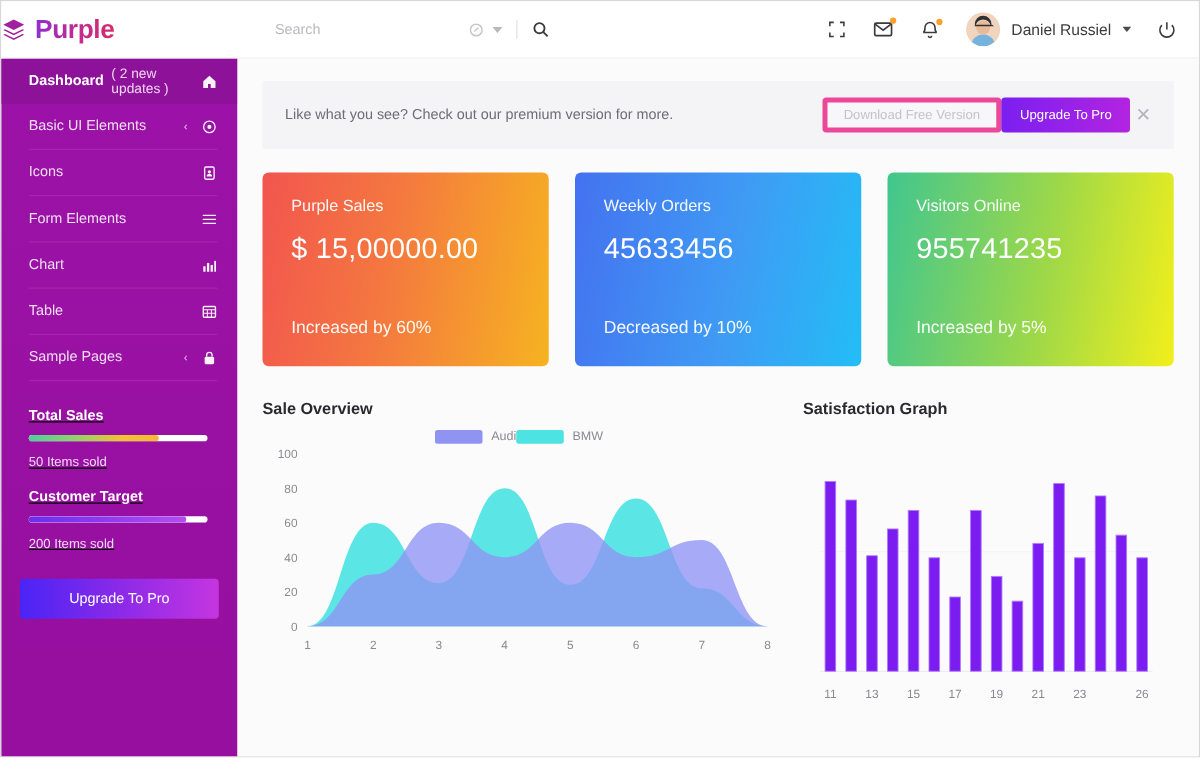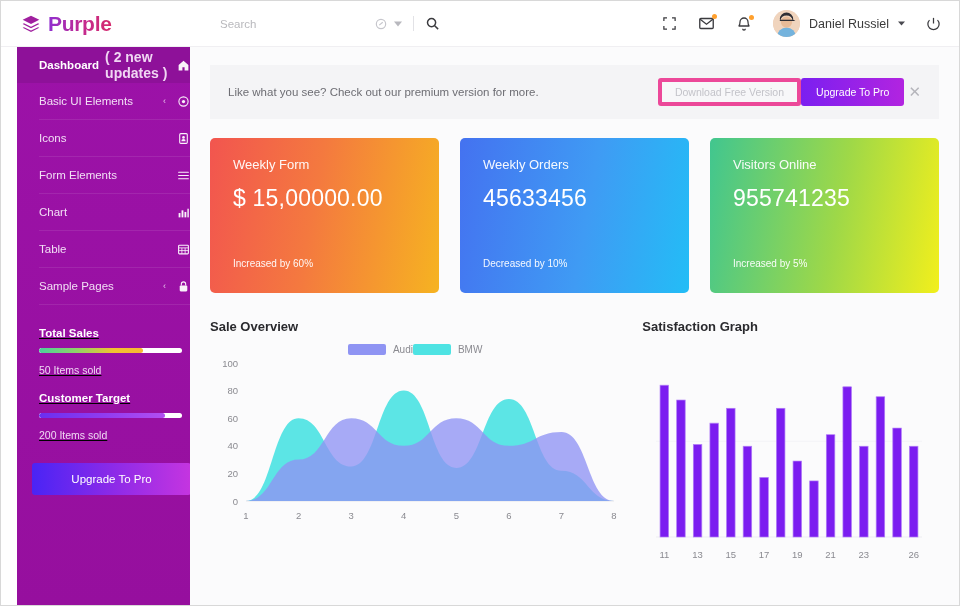--- a/index.html
+++ b/index.html
@@ -21,21 +21,20 @@
   
   .topbar {
     position: absolute; left: 0; top: 0; width: 958px; height: 46px;
     background: #ffffff;
     border-bottom: 1px solid #f0eff2;
     display: flex; align-items: center;
   }
   .brand {
     width: 189px; height: 46px; flex: 0 0 189px;
     display: flex; align-items: center; gap: 7px;
-    padding-left: 20px;
   }
   .brand-icon { width: 20px; height: 20px; display:block; }
   .brand-text {
     font-size: 21px; font-weight: bold; letter-spacing: -0.3px;
     background: linear-gradient(90deg, #8f2fd0 0%, #c42a8f 55%, #d52a6c 100%);
     -webkit-background-clip: text; background-clip: text;
     -webkit-text-fill-color: transparent; color: #b02a9c;
   }
   .topbar-right-zone {
     flex: 1; height: 46px; display: flex; align-items: center;
@@ -65,38 +64,38 @@
   .avatar {
     width: 27px; height: 27px; border-radius: 50%;
     background: linear-gradient(180deg,#f4d9c6 0%, #e8c0a6 100%);
     overflow: hidden; position: relative; flex: 0 0 27px;
   }
   .user-name { font-size: 12.5px; color: #3b3b3b; }
   .user-box { display: flex; align-items: center; gap: 9px; cursor: pointer; }
 
   
   .sidebar {
-    position: absolute; left: 16px; top: 46px;
+    position: absolute; left: 0; top: 46px;
     width: 189px; height: 559px;
     background: #9c17a3;
     background: linear-gradient(180deg,#9c12a8 0%, #960f9e 100%);
     overflow: hidden;
   }
   .nav-item {
     height: 36px; display: flex; align-items: center;
     padding: 0 16px 0 22px; color: #f2dff5; font-size: 11.5px;
     cursor: pointer; position: relative;
   }
   .nav-item .lbl { flex: 1; white-space: nowrap; }
   .nav-item.active {
     background: #8e1199;
     color: #ffffff; font-weight: bold;
   }
   .nav-item .badge-txt {
-    font-size: 14px; color: #f0d7f3; margin-left: 6px; font-weight: bold;
+    font-size: 11px; color: #f0d7f3; margin-left: 6px; font-weight: normal;
   }
   .nav-item .caret { font-size: 9px; opacity: .85; margin-right: 10px; }
   .nav-divider { height: 1px; background: rgba(255,255,255,0.09); margin: 0 16px 0 22px; }
   .nav-ic { width: 14px; display: flex; justify-content: flex-end; opacity: .95; }
 
   .sb-stats { padding: 22px 22px 0 22px; text-decoration: underline; }
   .sb-h { font-size: 11.5px; font-weight: bold; color: #ffffff; margin-bottom: 9px; }
   .pbar {
     height: 5px; border-radius: 3px; background: #ffffff; overflow: hidden;
     margin-bottom: 11px; width: 143px;
@@ -135,21 +134,21 @@
   }
   .close-x { color: #b5b5bb; font-size: 15px; cursor: pointer; padding: 0 4px; }
 
   .cards { display: flex; gap: 21px; margin: 19px 20px 0 20px; }
   .card {
     flex: 1; height: 155px; border-radius: 5px; padding: 19px 19px 0 23px;
     color: #fff; position: relative; overflow: hidden;
   }
   .card .c-title { font-size: 13px; opacity: .95; margin-bottom: 13px; }
   .card .c-val { font-size: 23px; font-weight: normal; letter-spacing: .2px; }
-  .card .c-foot { position: absolute; left: 23px; bottom: 24px; font-size: 10px; opacity: .95; }
+  .card .c-foot { position: absolute; left: 23px; bottom: 24px; font-size: 14px; opacity: .95; }
 
   .charts { display: flex; gap: 22px; margin: 26px 20px 0 20px; }
   .panel { position: relative; }
   .panel-title { font-size: 13px; font-weight: bold; color: #2a2a2e; margin-bottom: 6px; }
   .legend { display: flex; justify-content: center; align-items: center; margin-top: 10px; }
   .legend-item { display: flex; align-items: center; gap: 7px; }
   .legend-sw { width: 38px; height: 11px; border-radius: 2px; }
   .legend-lb { font-size: 10px; color: #8a8a90; }
   .axis-lb { font-size: 9.5px; fill: #8a8a90; font-family: "Liberation Sans", sans-serif; }
 </style>
@@ -340,21 +339,21 @@
 
     <div class="banner">
       <span class="banner-txt">Like what you see? Check out our premium version for more.</span>
       <button class="btn-outline">Download Free Version</button>
       <button class="btn-grad">Upgrade To Pro</button>
       <span class="close-x">✕</span>
     </div>
 
     <div class="cards">
       <div class="card" id="card0" style="background: linear-gradient(100deg, rgb(242, 85, 79) 0%, rgb(244, 121, 63) 45%, rgb(246, 179, 33) 100%);">
-        <div class="c-title">Weekly Form</div>
+        <div class="c-title">Purple Sales</div>
         <div class="c-val">$ 15,00000.00</div>
         <div class="c-foot">Increased by 60%</div>
       </div>
       <div class="card" id="card1" style="background: linear-gradient(100deg, rgb(68, 114, 240) 0%, rgb(63, 155, 244) 55%, rgb(35, 189, 246) 100%);">
         <div class="c-title">Weekly Orders</div>
         <div class="c-val">45633456</div>
         <div class="c-foot">Decreased by 10%</div>
       </div>
       <div class="card" id="card2" style="background: linear-gradient(100deg, rgb(65, 198, 143) 0%, rgb(158, 216, 72) 55%, rgb(242, 239, 28) 100%);">
         <div class="c-title">Visitors Online</div>

